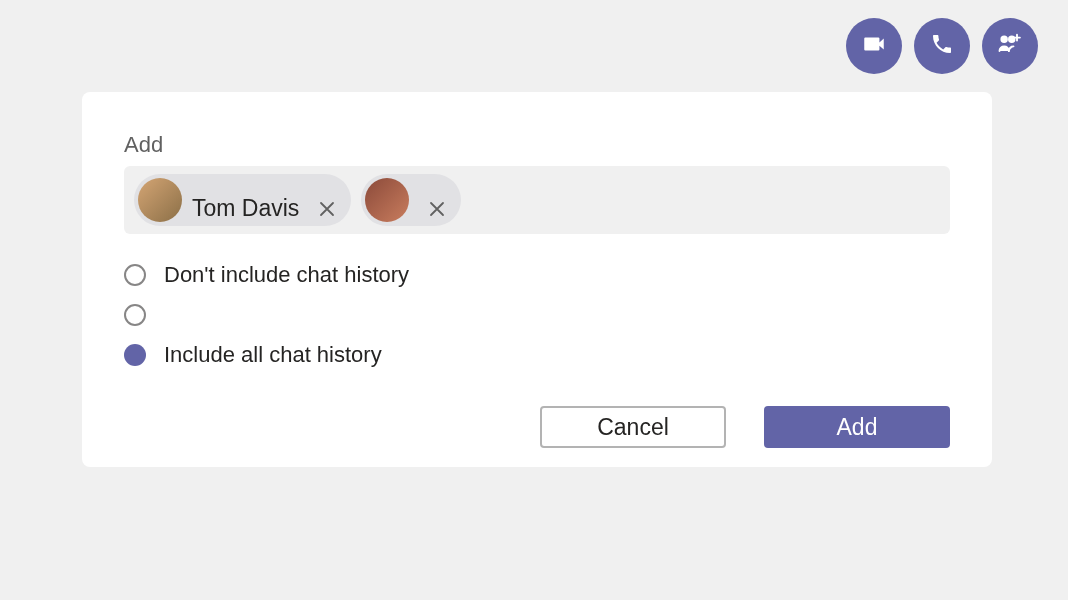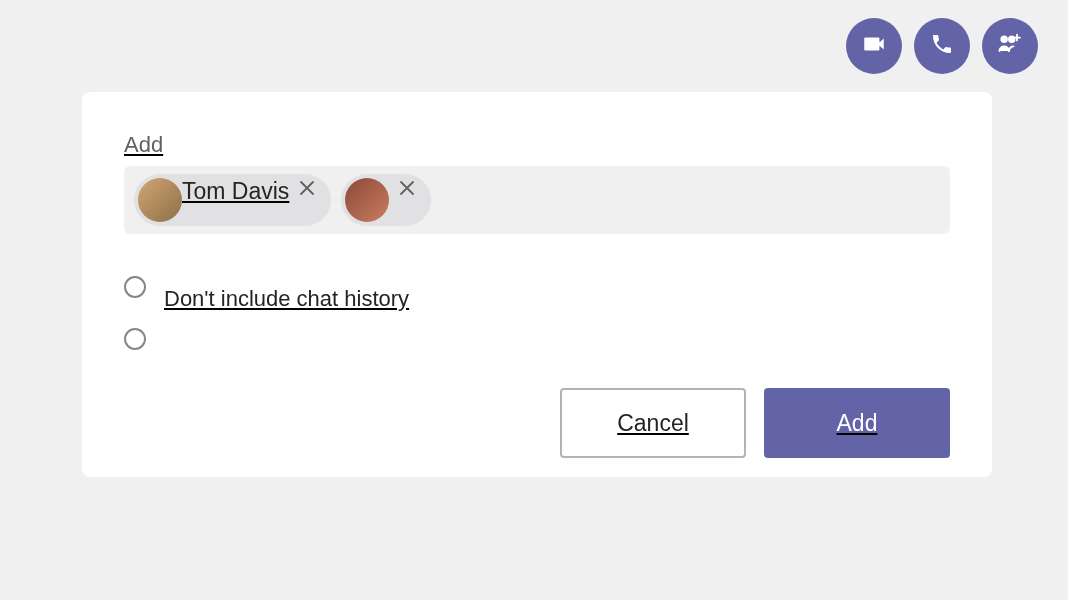--- a/index.html
+++ b/index.html
@@ -29,43 +29,42 @@
     }
     .circle-btn svg { fill: #fff; }
     .dialog {
       position: absolute;
       top: 92px;
       left: 82px;
       width: 910px;
       background: #fff;
       border-radius: 8px;
       padding: 40px 42px 19px 42px;
-      text-decoration: underline;
     }
     .dialog-title {
       font-size: 22px;
       color: #616161;
       margin-bottom: 8px;
       font-weight: 400;
     }
     .people-picker {
       background: #f0f0f0;
       border-radius: 6px;
       padding: 8px 10px;
       display: flex;
       gap: 10px;
       margin-bottom: 28px;
     }
     .person-chip {
       display: flex;
-      align-items: flex-start;
+      align-items: flex-end;
       background: #e1e1e4;
       border-radius: 999px;
       padding: 4px 12px 4px 4px;
-      gap: 0;
+      gap: 10px;
     }
     .avatar {
       width: 44px;
       height: 44px;
       border-radius: 50%;
       background: linear-gradient(135deg, #d4a574, #8b6f47);
       flex-shrink: 0;
     }
     .avatar.a2 {
       background: linear-gradient(135deg, #8b4a3a, #c97d5e);
@@ -99,46 +98,46 @@
     .radio.selected {
       border: none;
       background: #6264a7;
     }
     .option-label {
       font-size: 22px;
       color: #252423;
       display: flex;
       align-items: center;
       gap: 10px;
-      margin-top: 24px;
     }
     .days-input {
       background: #f0f0f0;
       border: none;
       width: 34px;
       height: 34px;
       text-align: center;
       font-size: 20px;
       color: #252423;
       font-family: inherit;
     }
     .button-row {
       display: flex;
       justify-content: flex-end;
       gap: 18px;
     }
     .btn {
       min-width: 186px;
-      height: 70px;
+      height: 42px;
       border-radius: 4px;
       font-size: 23px;
       display: flex;
       align-items: center;
       justify-content: center;
       cursor: pointer;
+      margin-left: 20px;
     }
     .btn-cancel {
       background: #fff;
       border: 2px solid #b3b3b3;
       color: #252423;
     }
     .btn-add {
       background: #6264a7;
       border: none;
       color: #fff;
@@ -199,19 +198,23 @@
   </div>
 
   <div class="options">
     <div class="option-row">
       <div class="radio"></div>
       <div class="option-label">Don't include chat history</div>
     </div>
     <div class="option-row">
       <div class="radio"></div>
     </div>
+    <div class="option-row">
+      <div class="radio selected"></div>
+      <div class="option-label">Include all chat history</div>
+    </div>
   </div>
 
   <div class="button-row">
     <div class="btn btn-cancel">Cancel</div>
     <div class="btn btn-add">Add</div>
   </div>
 </div>
 
 </body></html>

